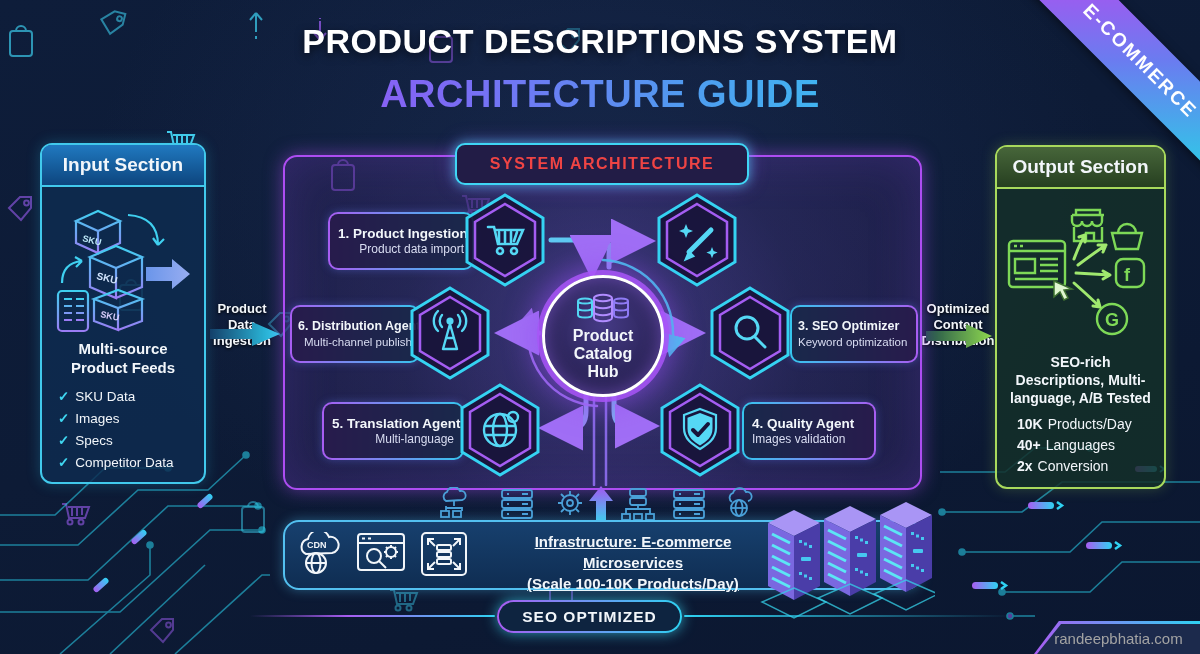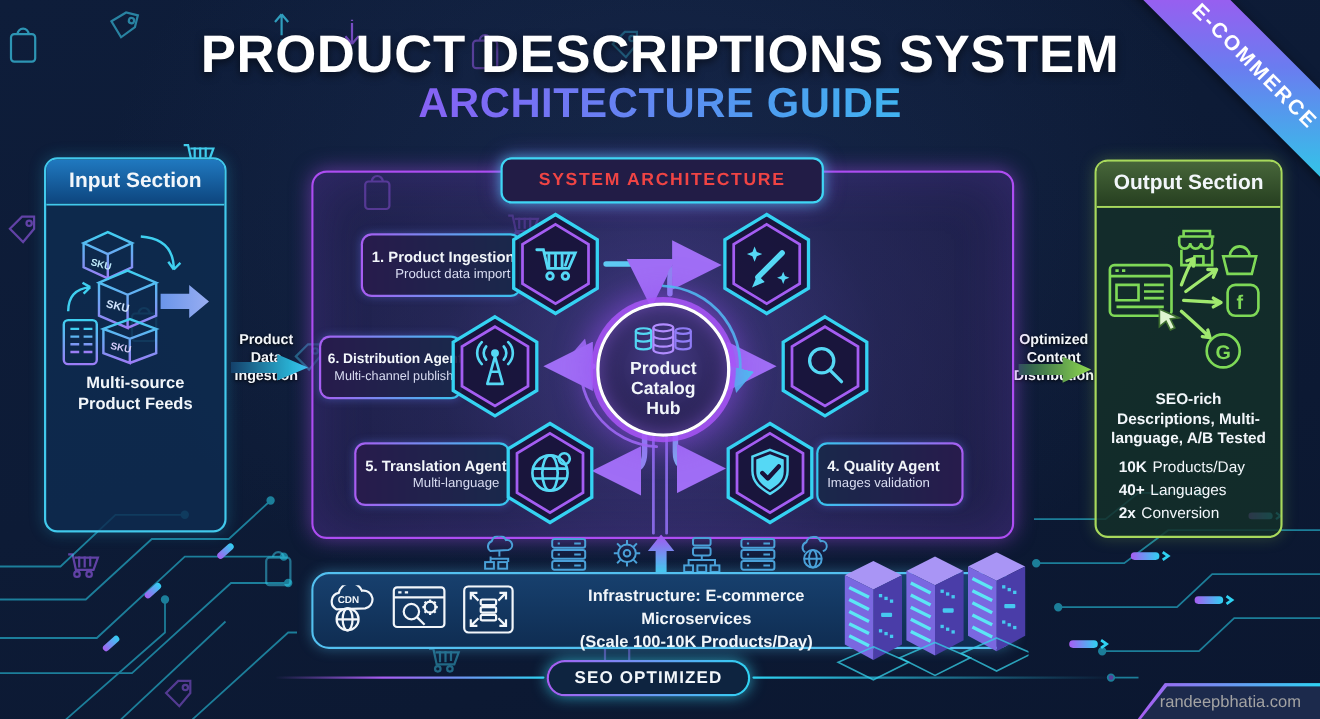--- a/index.html
+++ b/index.html
@@ -3,21 +3,21 @@
 <meta charset="utf-8">
 <style>
   html,body{margin:0;padding:0;background:#06101f;}
   #stage{position:relative;width:1200px;height:654px;overflow:hidden;
     font-family:"Liberation Sans",sans-serif;color:#f2f6fa;
     background:
       radial-gradient(ellipse at 50% 30%, rgba(40,60,110,.35), rgba(0,0,0,0) 60%),
       linear-gradient(160deg,#0e1d3a 0%,#0d1b36 45%,#0b1730 100%);}
   .abs{position:absolute;}
   
-  .title-1{left:0;right:0;top:22px;text-align:center;font-size:48px;font-weight:800;
+  .title-1{left:0;right:0;top:22px;text-align:center;font-size:34px;font-weight:800;
     letter-spacing:.5px;color:#ffffff;text-shadow:0 3px 8px rgba(0,0,0,.6);}
   .title-2{left:0;right:0;top:73px;text-align:center;font-size:38px;font-weight:800;letter-spacing:.5px;
     background:linear-gradient(90deg,#a24df2 18%,#7a6cf5 38%,#4e9df0 58%,#2fd2f2 82%);
     -webkit-background-clip:text;background-clip:text;color:transparent;}
   
   .ribbon{left:990px;top:33px;width:300px;height:56px;transform:rotate(45deg);
     background:linear-gradient(135deg,#b44cf0 10%,#6a7cf0 50%,#33c4e8 90%);
     display:flex;align-items:center;justify-content:center;
     font-size:19px;font-weight:800;letter-spacing:2px;color:#fff;
     box-shadow:0 2px 10px rgba(0,0,0,.5);}
@@ -62,21 +62,21 @@
   .hex{width:88px;height:96px;}
   .hub{left:542px;top:275px;width:116px;height:116px;border-radius:50%;
     background:radial-gradient(circle at 50% 40%,#453a85,#262050 75%);
     border:3px solid #fff;
     box-shadow:0 0 0 5px rgba(168,85,247,.85),0 0 28px 10px rgba(150,80,240,.55), inset 0 0 18px rgba(160,110,250,.5);
     display:flex;flex-direction:column;align-items:center;justify-content:center;}
   .hub-label{font-size:16px;font-weight:800;line-height:18px;text-align:center;width:86px;}
   
   .infra-bar{left:283px;top:520px;width:635px;height:66px;border:2px solid #53c0f0;border-radius:16px;
     background:linear-gradient(180deg,#17406e,#0f2d52);box-shadow:0 0 12px rgba(80,190,240,.4);}
-  .infra-text{left:483px;top:531px;width:300px;text-align:center;font-size:15px;font-weight:800;line-height:21px;}
+  .infra-text{left:483px;top:531px;width:300px;text-align:center;font-size:15px;font-weight:800;line-height:21px;text-decoration:underline;}
   
   .badge{left:497px;top:600px;width:185px;height:33px;padding:2px;border-radius:18px;
     background:linear-gradient(90deg,#a85df2,#2fd2f2);box-shadow:0 0 14px rgba(60,210,240,.7);box-sizing:border-box;}
   .badge-inner{height:100%;border-radius:16px;background:#0e2440;display:flex;align-items:center;justify-content:center;
     font-size:15.5px;font-weight:800;letter-spacing:1px;}
   .badge-line{top:615px;height:2px;border-radius:2px;}
   .badge-line.left{left:250px;width:245px;background:linear-gradient(90deg,rgba(168,93,242,0),#a85df2 40%,#2fd2f2);}
   .badge-line.right{left:684px;width:330px;background:linear-gradient(90deg,#2fd2f2,rgba(47,210,242,0));}
   .credit{left:1034px;top:621px;width:166px;height:33px;
     clip-path:polygon(15% 0,100% 0,100% 100%,0 100%);
@@ -237,20 +237,26 @@
 
           <path d="M74,20 Q104,22 104,50 M104,50 l-5,-7 M104,50 l6,-6" stroke="#3fd0f0"></path>
           <path d="M8,88 Q8,68 28,66 M28,66 l-7,-4 M28,66 l-6,6" stroke="#3fd0f0"></path>
         </g>
         <text x="28" y="46" font-size="9" font-weight="bold" fill="#bfeafa" transform="rotate(14 28 46)">SKU</text>
         <text x="42" y="84" font-size="10" font-weight="bold" fill="#cfe2fb" transform="rotate(14 42 84)">SKU</text>
         <text x="46" y="122" font-size="9" font-weight="bold" fill="#d6ccfa" transform="rotate(12 46 122)">SKU</text>
         <polygon points="92,72 118,72 118,64 136,79 118,94 118,86 92,86" fill="url(#gArr)" opacity="0.95"></polygon>
       </svg>
       <div class="input-subtitle">Multi-source Product Feeds</div>
+      <div class="check-list">
+        <div class="check-row"><span class="check-glyph">✓</span><span>SKU Data</span></div>
+        <div class="check-row"><span class="check-glyph">✓</span><span>Images</span></div>
+        <div class="check-row"><span class="check-glyph">✓</span><span>Specs</span></div>
+        <div class="check-row"><span class="check-glyph">✓</span><span>Competitor Data</span></div>
+      </div>
     </div>
   </div>
 
   <div class="abs flow-label" style="left:202px;top:266px;">Product Data Ingestion</div>
   <svg class="abs" style="left:208px;top:320px;" width="74" height="28">
     <defs>
         <linearGradient id="gLA" x1="0" y1="0" x2="1" y2="0">
       <stop offset="0" stop-color="#14406a"></stop>
           <stop offset="1" stop-color="#2fd2f2"></stop>
         </linearGradient>
@@ -299,20 +305,26 @@
       <div class="node-title">1. Product Ingestion</div>
       <div class="node-sub">Product data import</div>
     </div>
   </div>
   <div class="abs gbox" style="left:290px;top:305px;width:126px;height:54px;">
     <div class="gbox-inner t-right" style="padding:0 6px;">
       <div class="node-title" style="font-size:12.5px;">6. Distribution Agent</div>
       <div class="node-sub" style="font-size:11.5px;">Multi-channel publish</div>
     </div>
   </div>
+  <div class="abs gbox rev" style="left:790px;top:305px;width:124px;height:54px;">
+    <div class="gbox-inner t-left" style="padding:0 6px;">
+      <div class="node-title" style="font-size:12.5px;">3. SEO Optimizer</div>
+      <div class="node-sub" style="font-size:11.5px;">Keyword optimization</div>
+    </div>
+  </div>
   <div class="abs gbox" style="left:322px;top:402px;width:138px;height:54px;">
     <div class="gbox-inner t-right">
       <div class="node-title">5. Translation Agent</div>
       <div class="node-sub">Multi-language</div>
     </div>
   </div>
   <div class="abs gbox rev" style="left:742px;top:402px;width:130px;height:54px;">
     <div class="gbox-inner t-left">
       <div class="node-title">4. Quality Agent</div>
       <div class="node-sub">Images validation</div>

